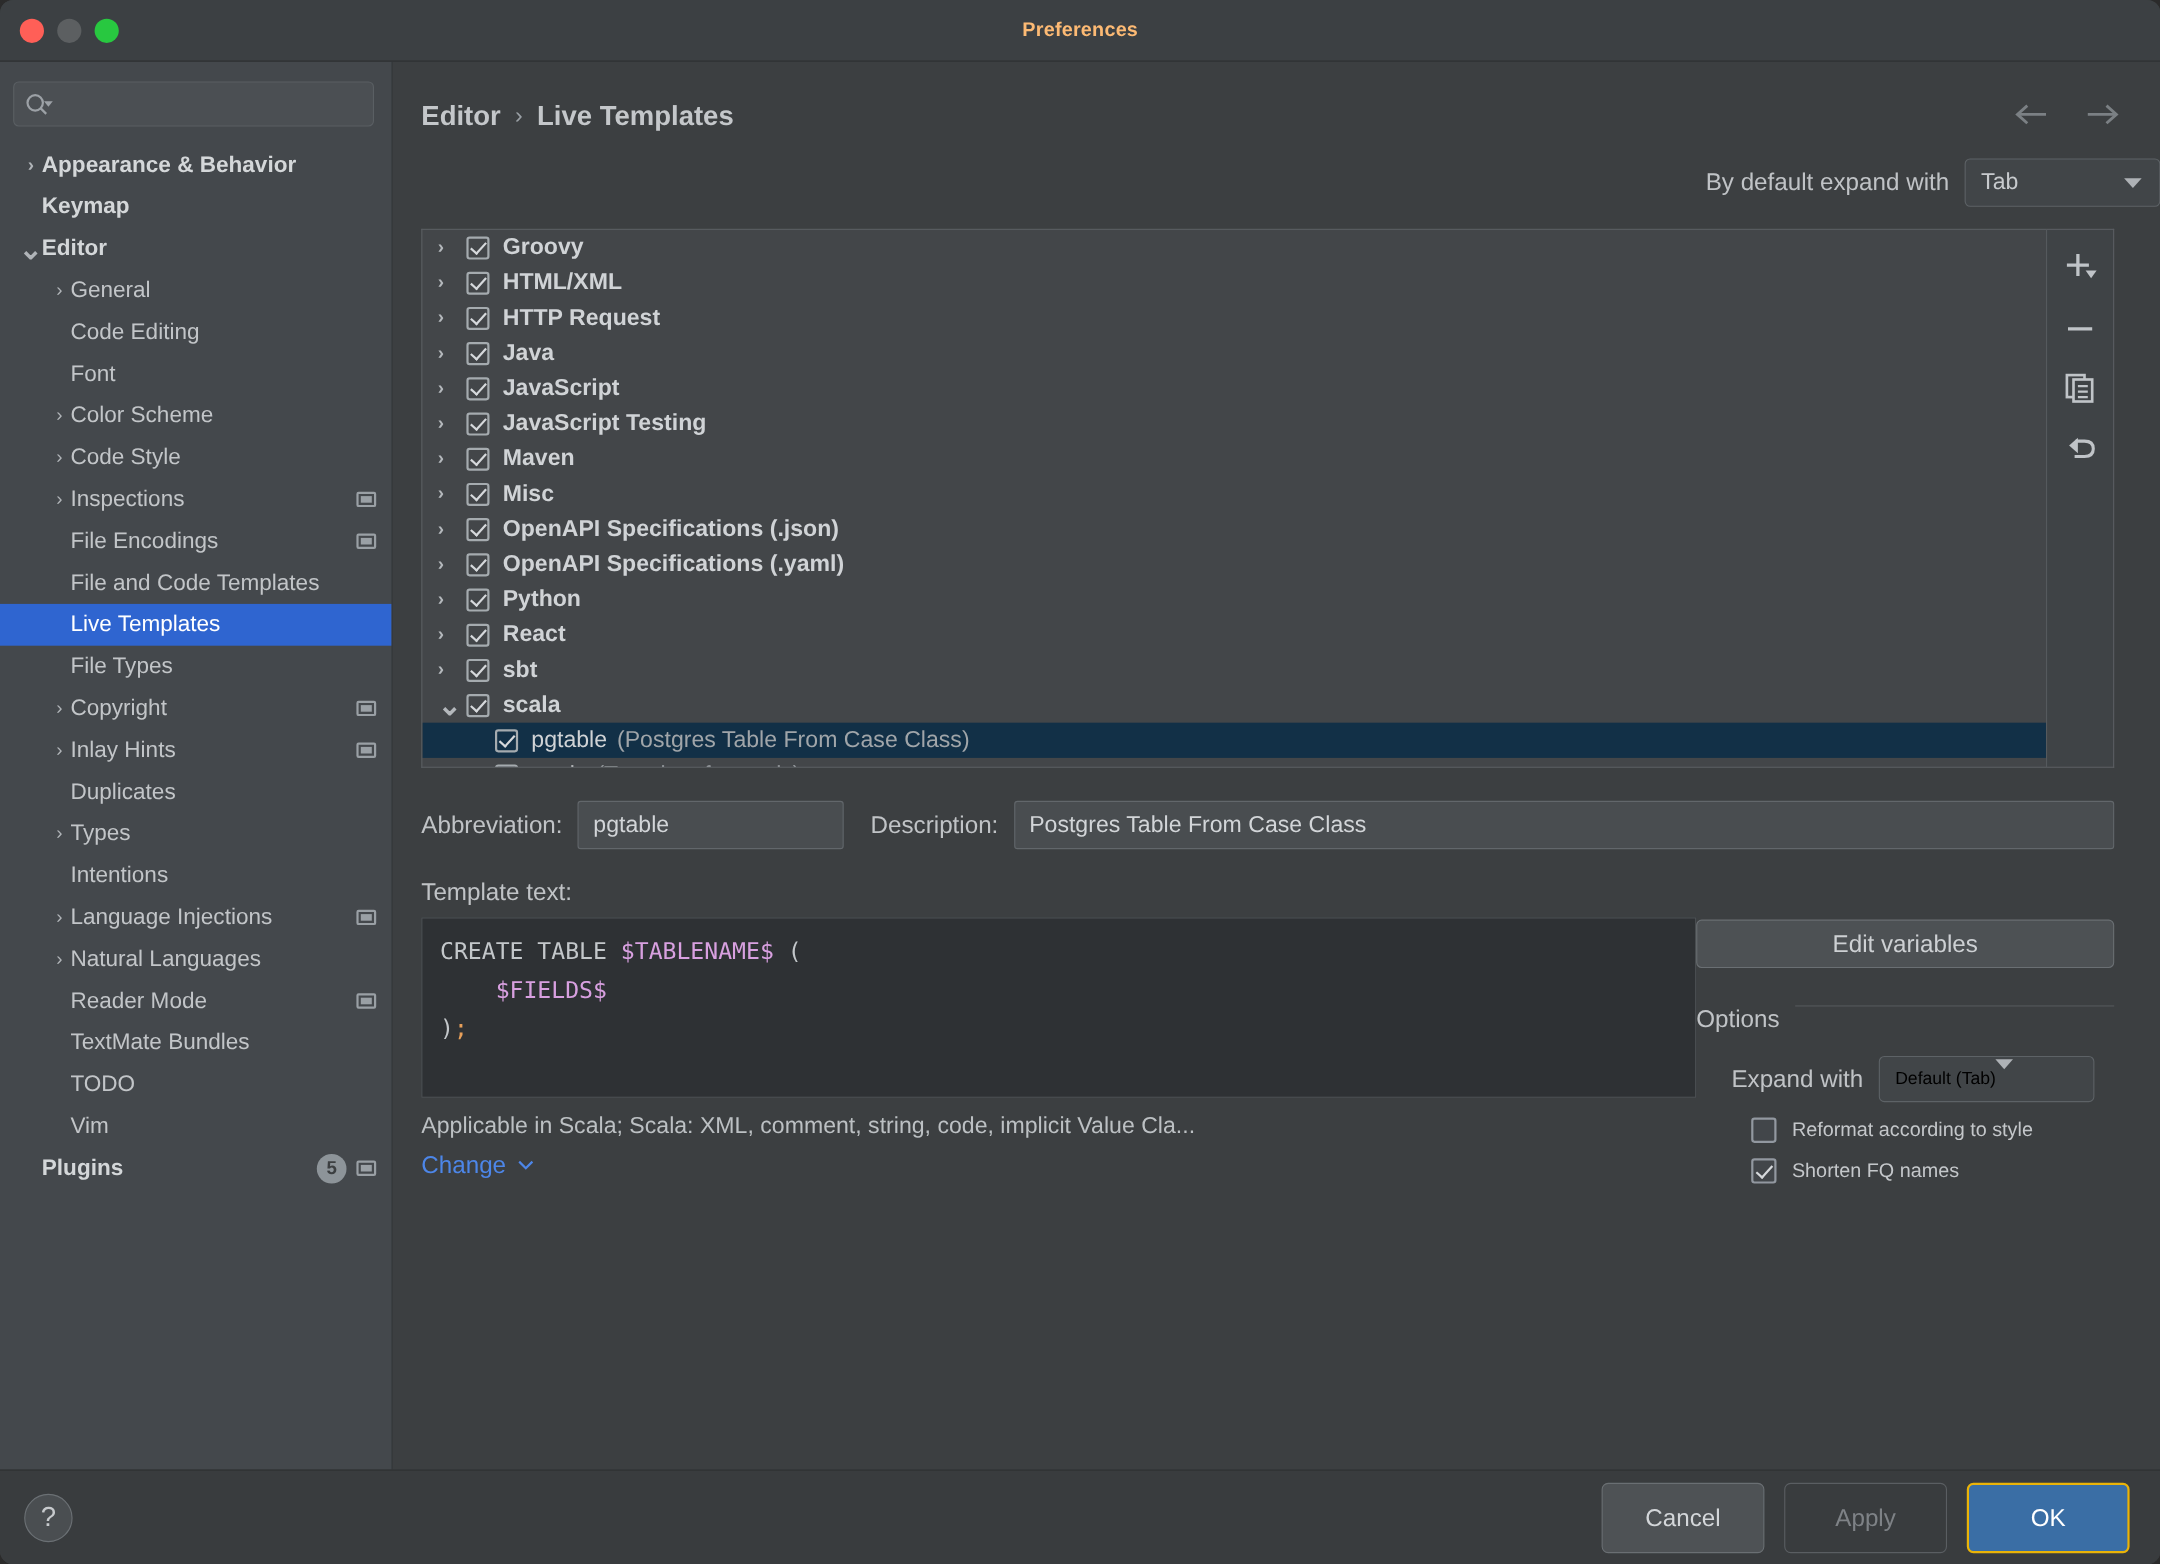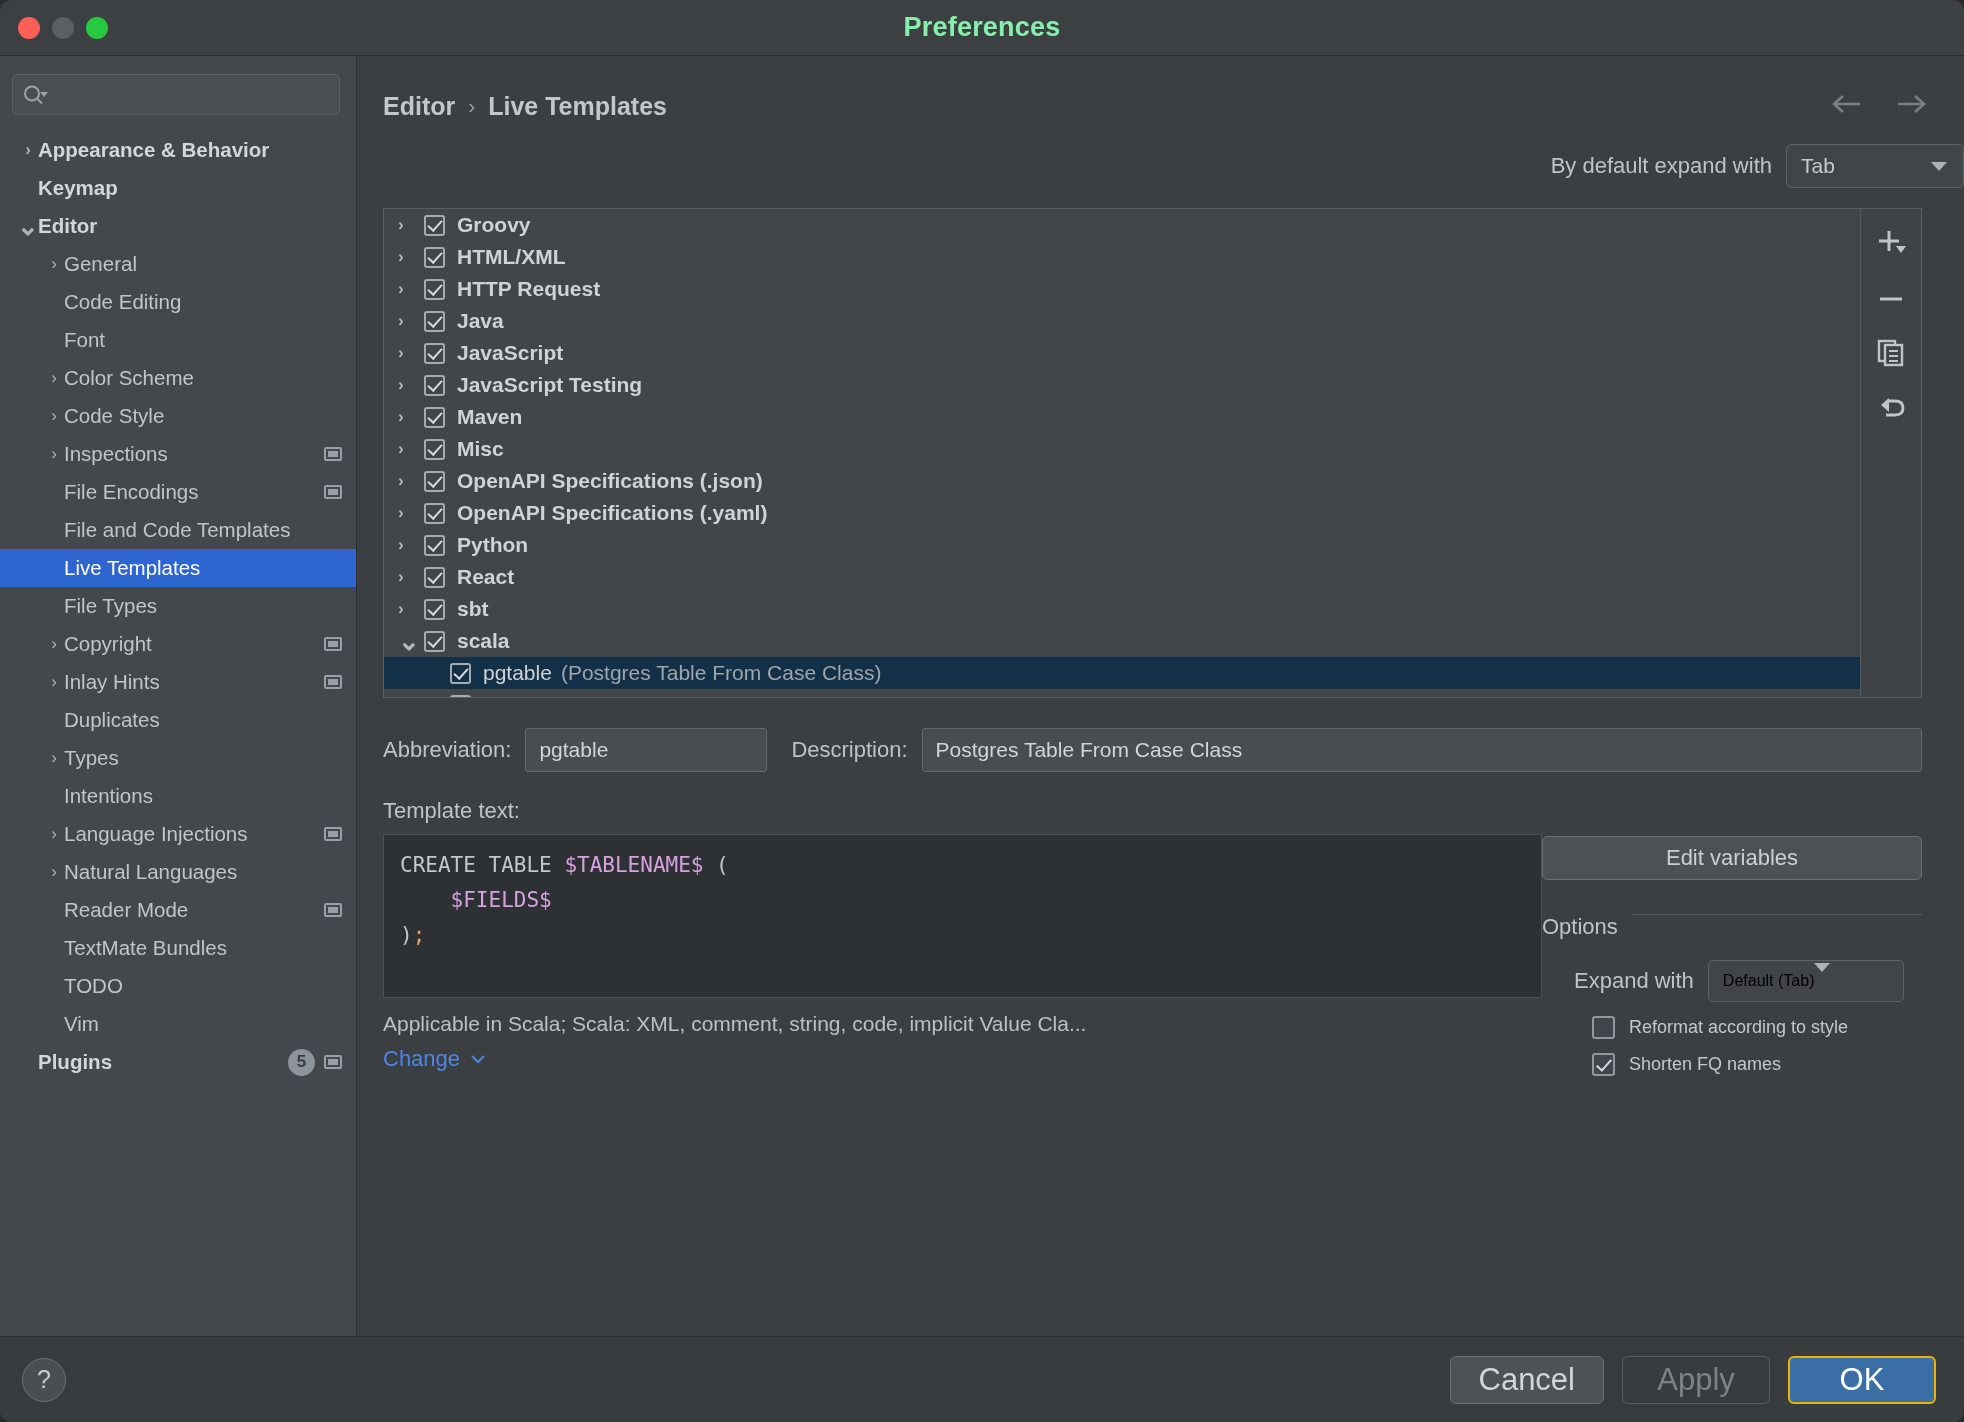--- a/index.html
+++ b/index.html
@@ -25,21 +25,21 @@
     display: flex; align-items: center;
     position: relative;
   }
   .traffic { display: flex; gap: 12px; padding-left: 18px; }
   .tl { width: 22px; height: 22px; border-radius: 50%; }
   .tl.red { background: #ff5f57; }
   .tl.yellow { background: #5c5f61; }
   .tl.green { background: #28c840; }
   .win-title {
     position: absolute; left: 0; right: 0; text-align: center;
-    font-size: 27px; font-weight: bold; color: #86efac;
+    font-size: 18px; font-weight: bold; color: #fdba74;
     letter-spacing: .2px;
   }
 
   
   .body { flex: 1; display: flex; min-height: 0; }
 
   
   .sidebar {
     width: 357px; flex: 0 0 357px;
     background: #44484c;
@@ -238,22 +238,22 @@
     display: flex; align-items: center; padding: 0 28px 0 22px;
   }
   .help-btn {
     width: 44px; height: 44px; border-radius: 50%;
     border: 1px solid #6b7074; background: #4a4e51;
     color: #c7cacd; font-size: 25px;
     display: flex; align-items: center; justify-content: center;
   }
   .foot-btns { margin-left: auto; display: flex; gap: 18px; }
   .fbtn {
-    height: 48px; min-width: 148px; border-radius: 6px;
-    font-size: 31px; display: flex; align-items: center;
+    height: 64px; min-width: 148px; border-radius: 6px;
+    font-size: 22px; display: flex; align-items: center;
     justify-content: center; padding: 0 28px;
   }
   .fbtn.cancel { background: #4e5255; border: 1px solid #6a6f73; color: #d3d6d9; }
   .fbtn.apply { background: transparent; border: 1px solid #5a5e62; color: #7e8286; }
   .fbtn.ok {
     background: #3a6ea5; border: 2px solid #eab308; color: #ffffff;
   }
 </style>
 </head>
 <body>

